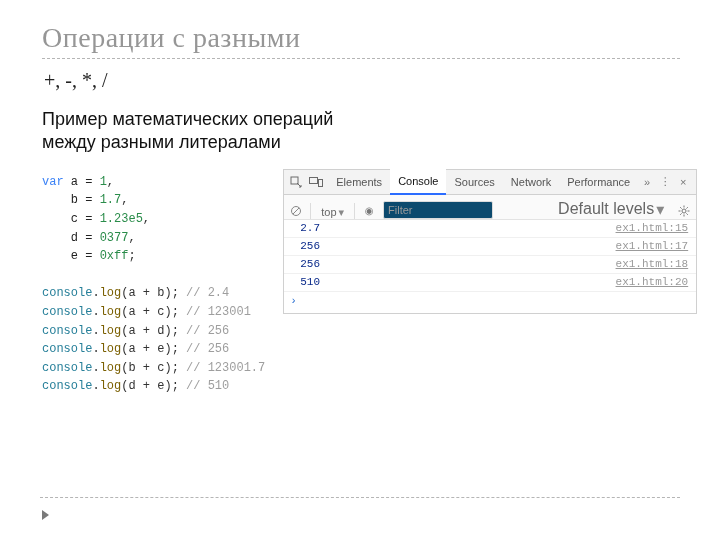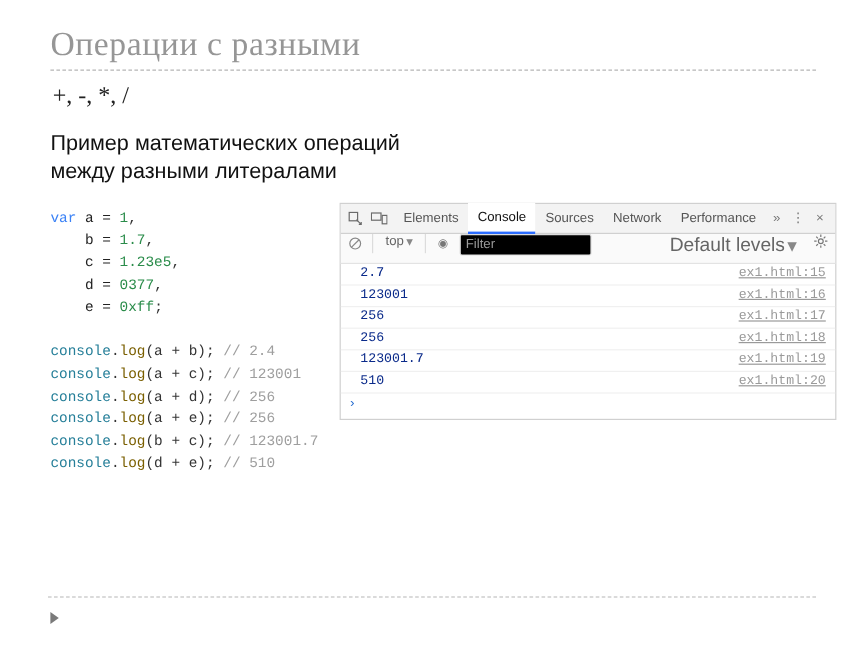--- a/index.html
+++ b/index.html
@@ -101,21 +101,21 @@
     border-bottom: 2px solid #2b6cff;
     background: #fff;
     margin-bottom: -1px;
   }
   .dt-tabs .spacer { flex: 1; }
   .dt-chevrons, .dt-dots, .dt-close {
     width: 18px; text-align: center; color: #777; cursor: pointer;
   }
   .dt-toolbar {
     display: flex;
-    align-items: flex-start;
+    align-items: flex-end;
     height: 24px;
     border-bottom: 1px solid #e3e3e3;
     background: #fafafa;
     padding: 0 4px;
     gap: 6px;
     color: #666;
   }
   .dt-toolbar .tb-icon {
     width: 16px; height: 16px; display: inline-flex; align-items: center; justify-content: center;
     color: #777;
@@ -128,21 +128,21 @@
   .dt-context::after { content: " ▾"; color: #888; margin-left: 2px; }
   .tb-sep { width: 1px; height: 16px; background: #dcdcdc; }
   .dt-filter {
     flex: 0 0 100px;
     border: 1px solid #dcdcdc;
     height: 16px;
     line-height: 16px;
     padding: 0 4px;
     font-size: 11px;
     color: #9a9a9a;
-    background: #000000;
+    background: #0c4a6e;
     border-radius: 2px;
   }
   .dt-levels {
     margin-left: auto;
     margin-right: 6px;
     font-size: 16px;
     color: #666;
     display: flex; align-items: center;
   }
   .dt-levels::after { content: " ▾"; color: #888; margin-left: 2px; }
@@ -264,34 +264,26 @@
             </svg>
         </span>
       </div>
 
       <div class="dt-console">
         <div class="dt-line">
           <span class="dt-val">2.7</span>
           <span class="dt-src">ex1.html:15</span>
         </div>
         <div class="dt-line">
-          <span class="dt-val">123001</span>
-          <span class="dt-src">ex1.html:16</span>
-        </div>
-        <div class="dt-line">
           <span class="dt-val">256</span>
           <span class="dt-src">ex1.html:17</span>
         </div>
         <div class="dt-line">
           <span class="dt-val">256</span>
           <span class="dt-src">ex1.html:18</span>
-        </div>
-        <div class="dt-line">
-          <span class="dt-val">123001.7</span>
-          <span class="dt-src">ex1.html:19</span>
         </div>
         <div class="dt-line">
           <span class="dt-val">510</span>
           <span class="dt-src">ex1.html:20</span>
         </div>
         <div class="dt-prompt">›</div>
       </div>
     </div>
 
   </div>

